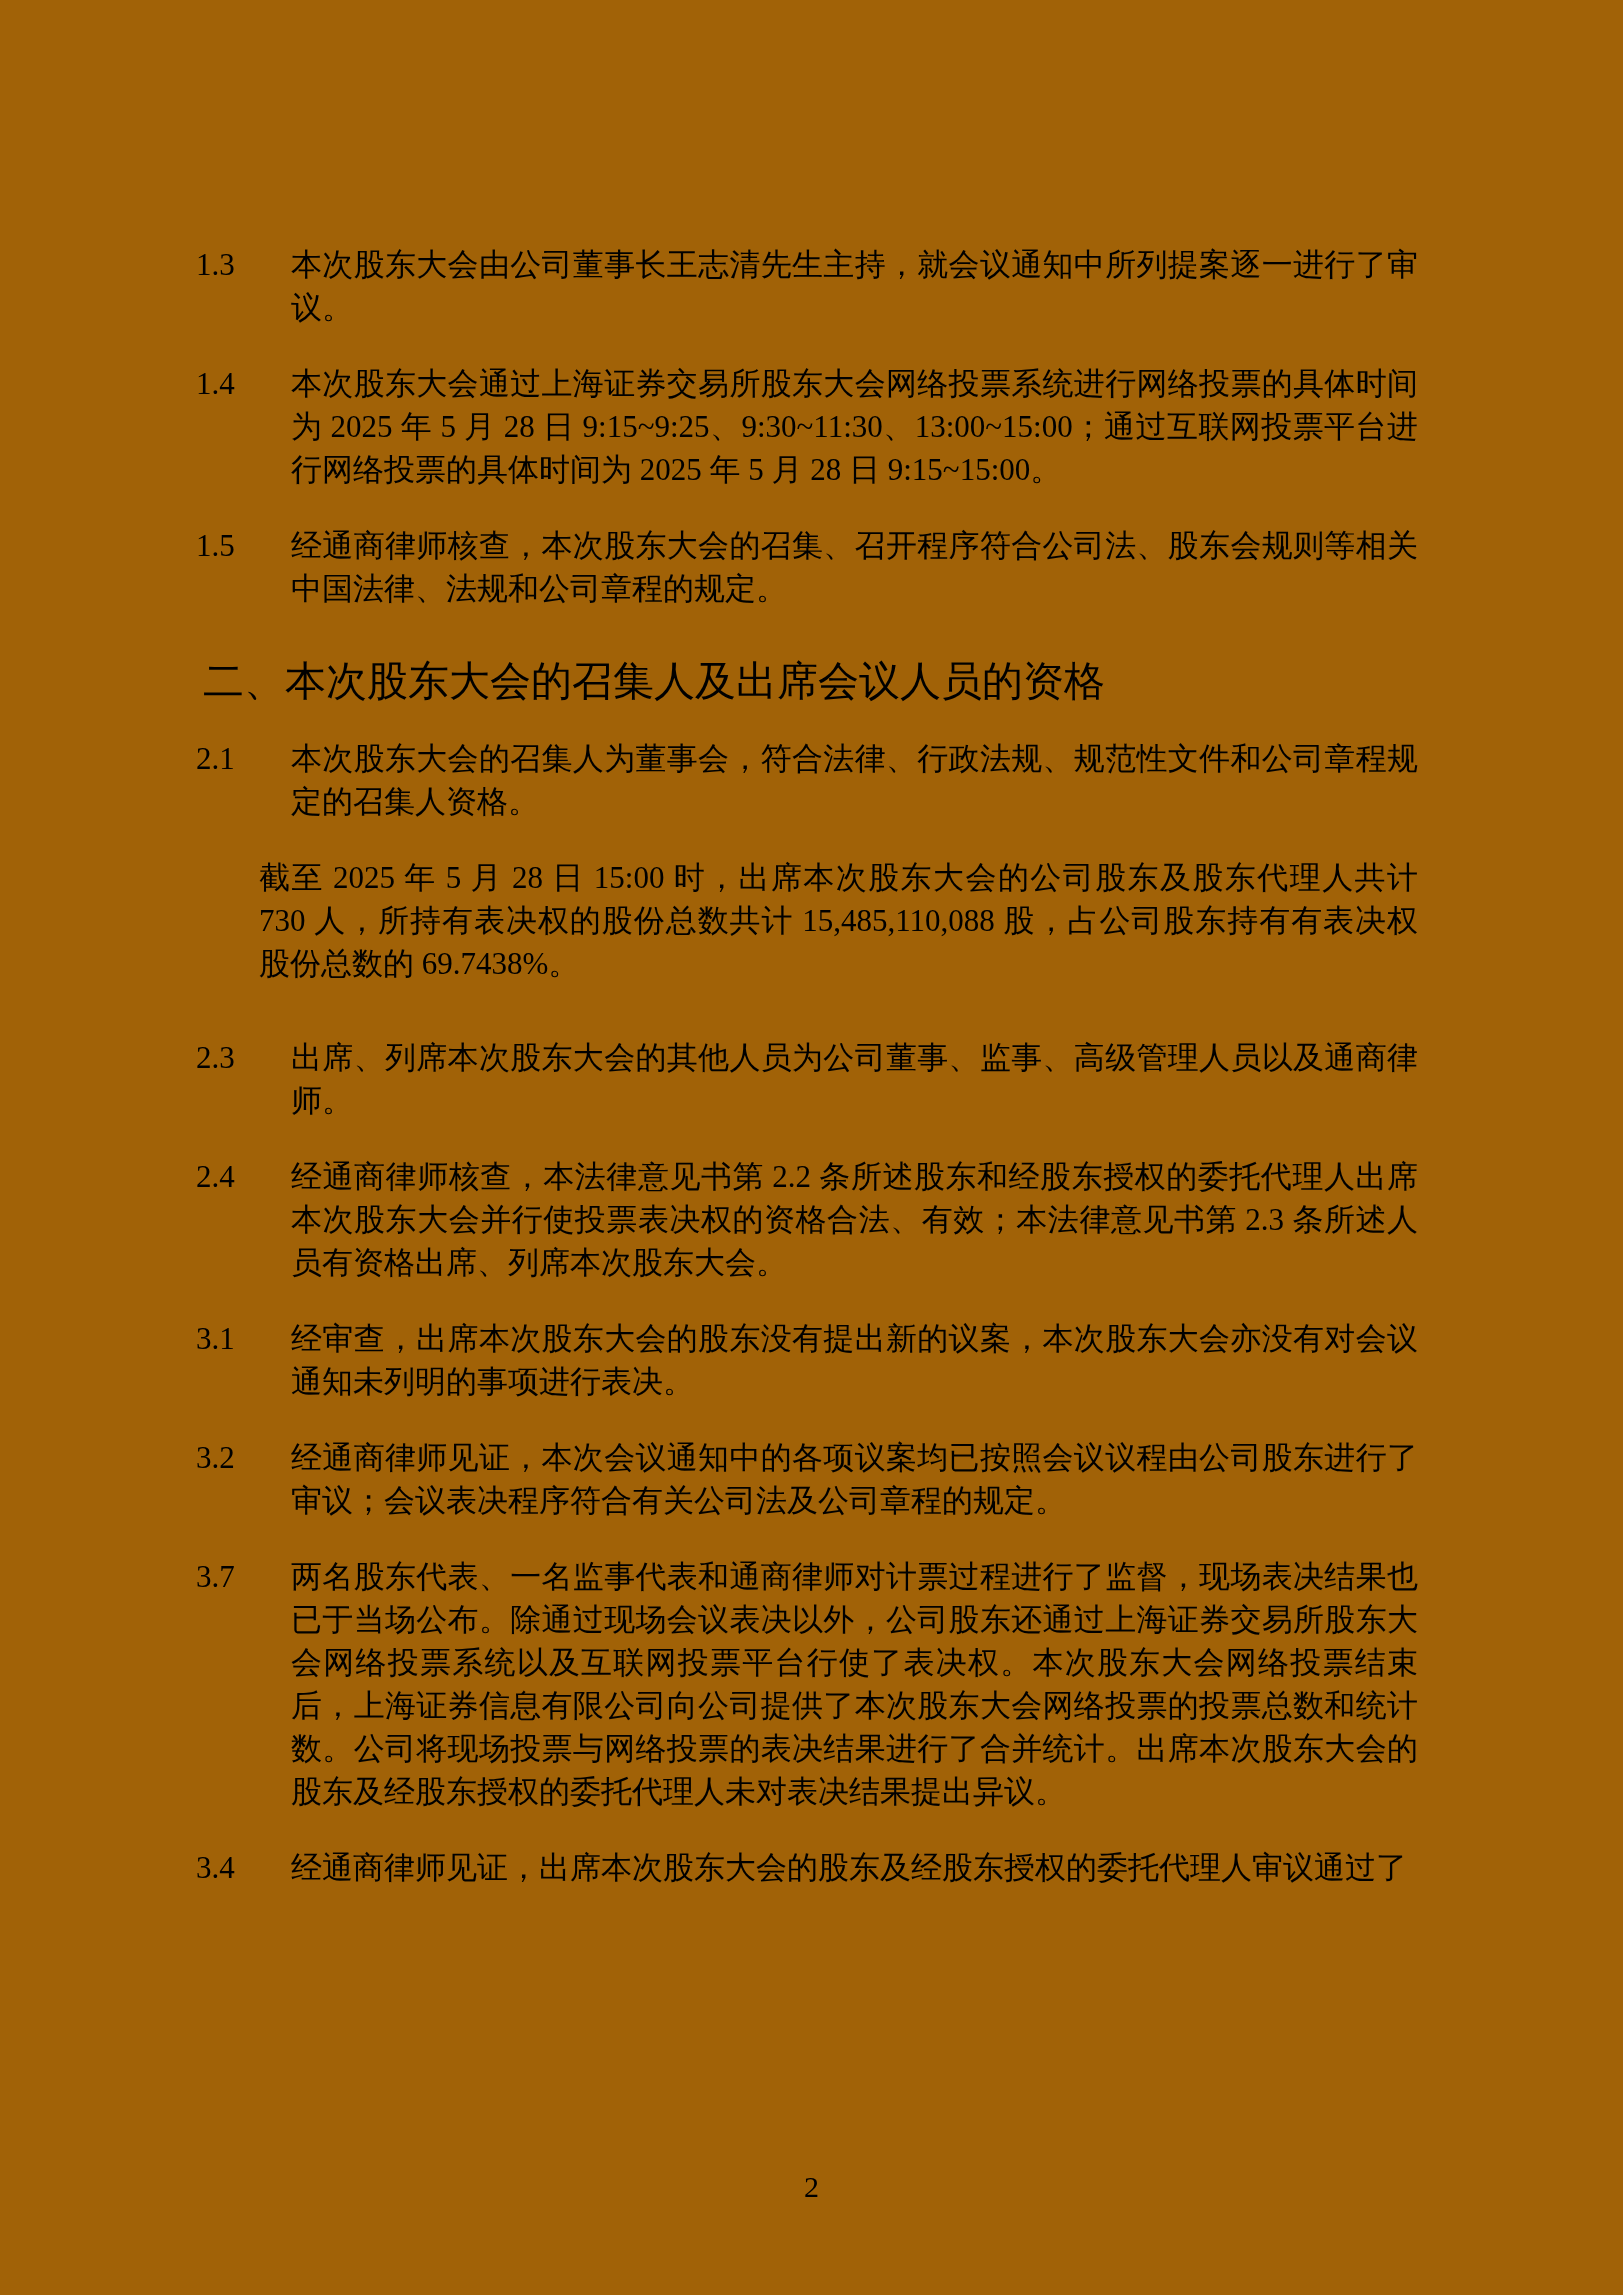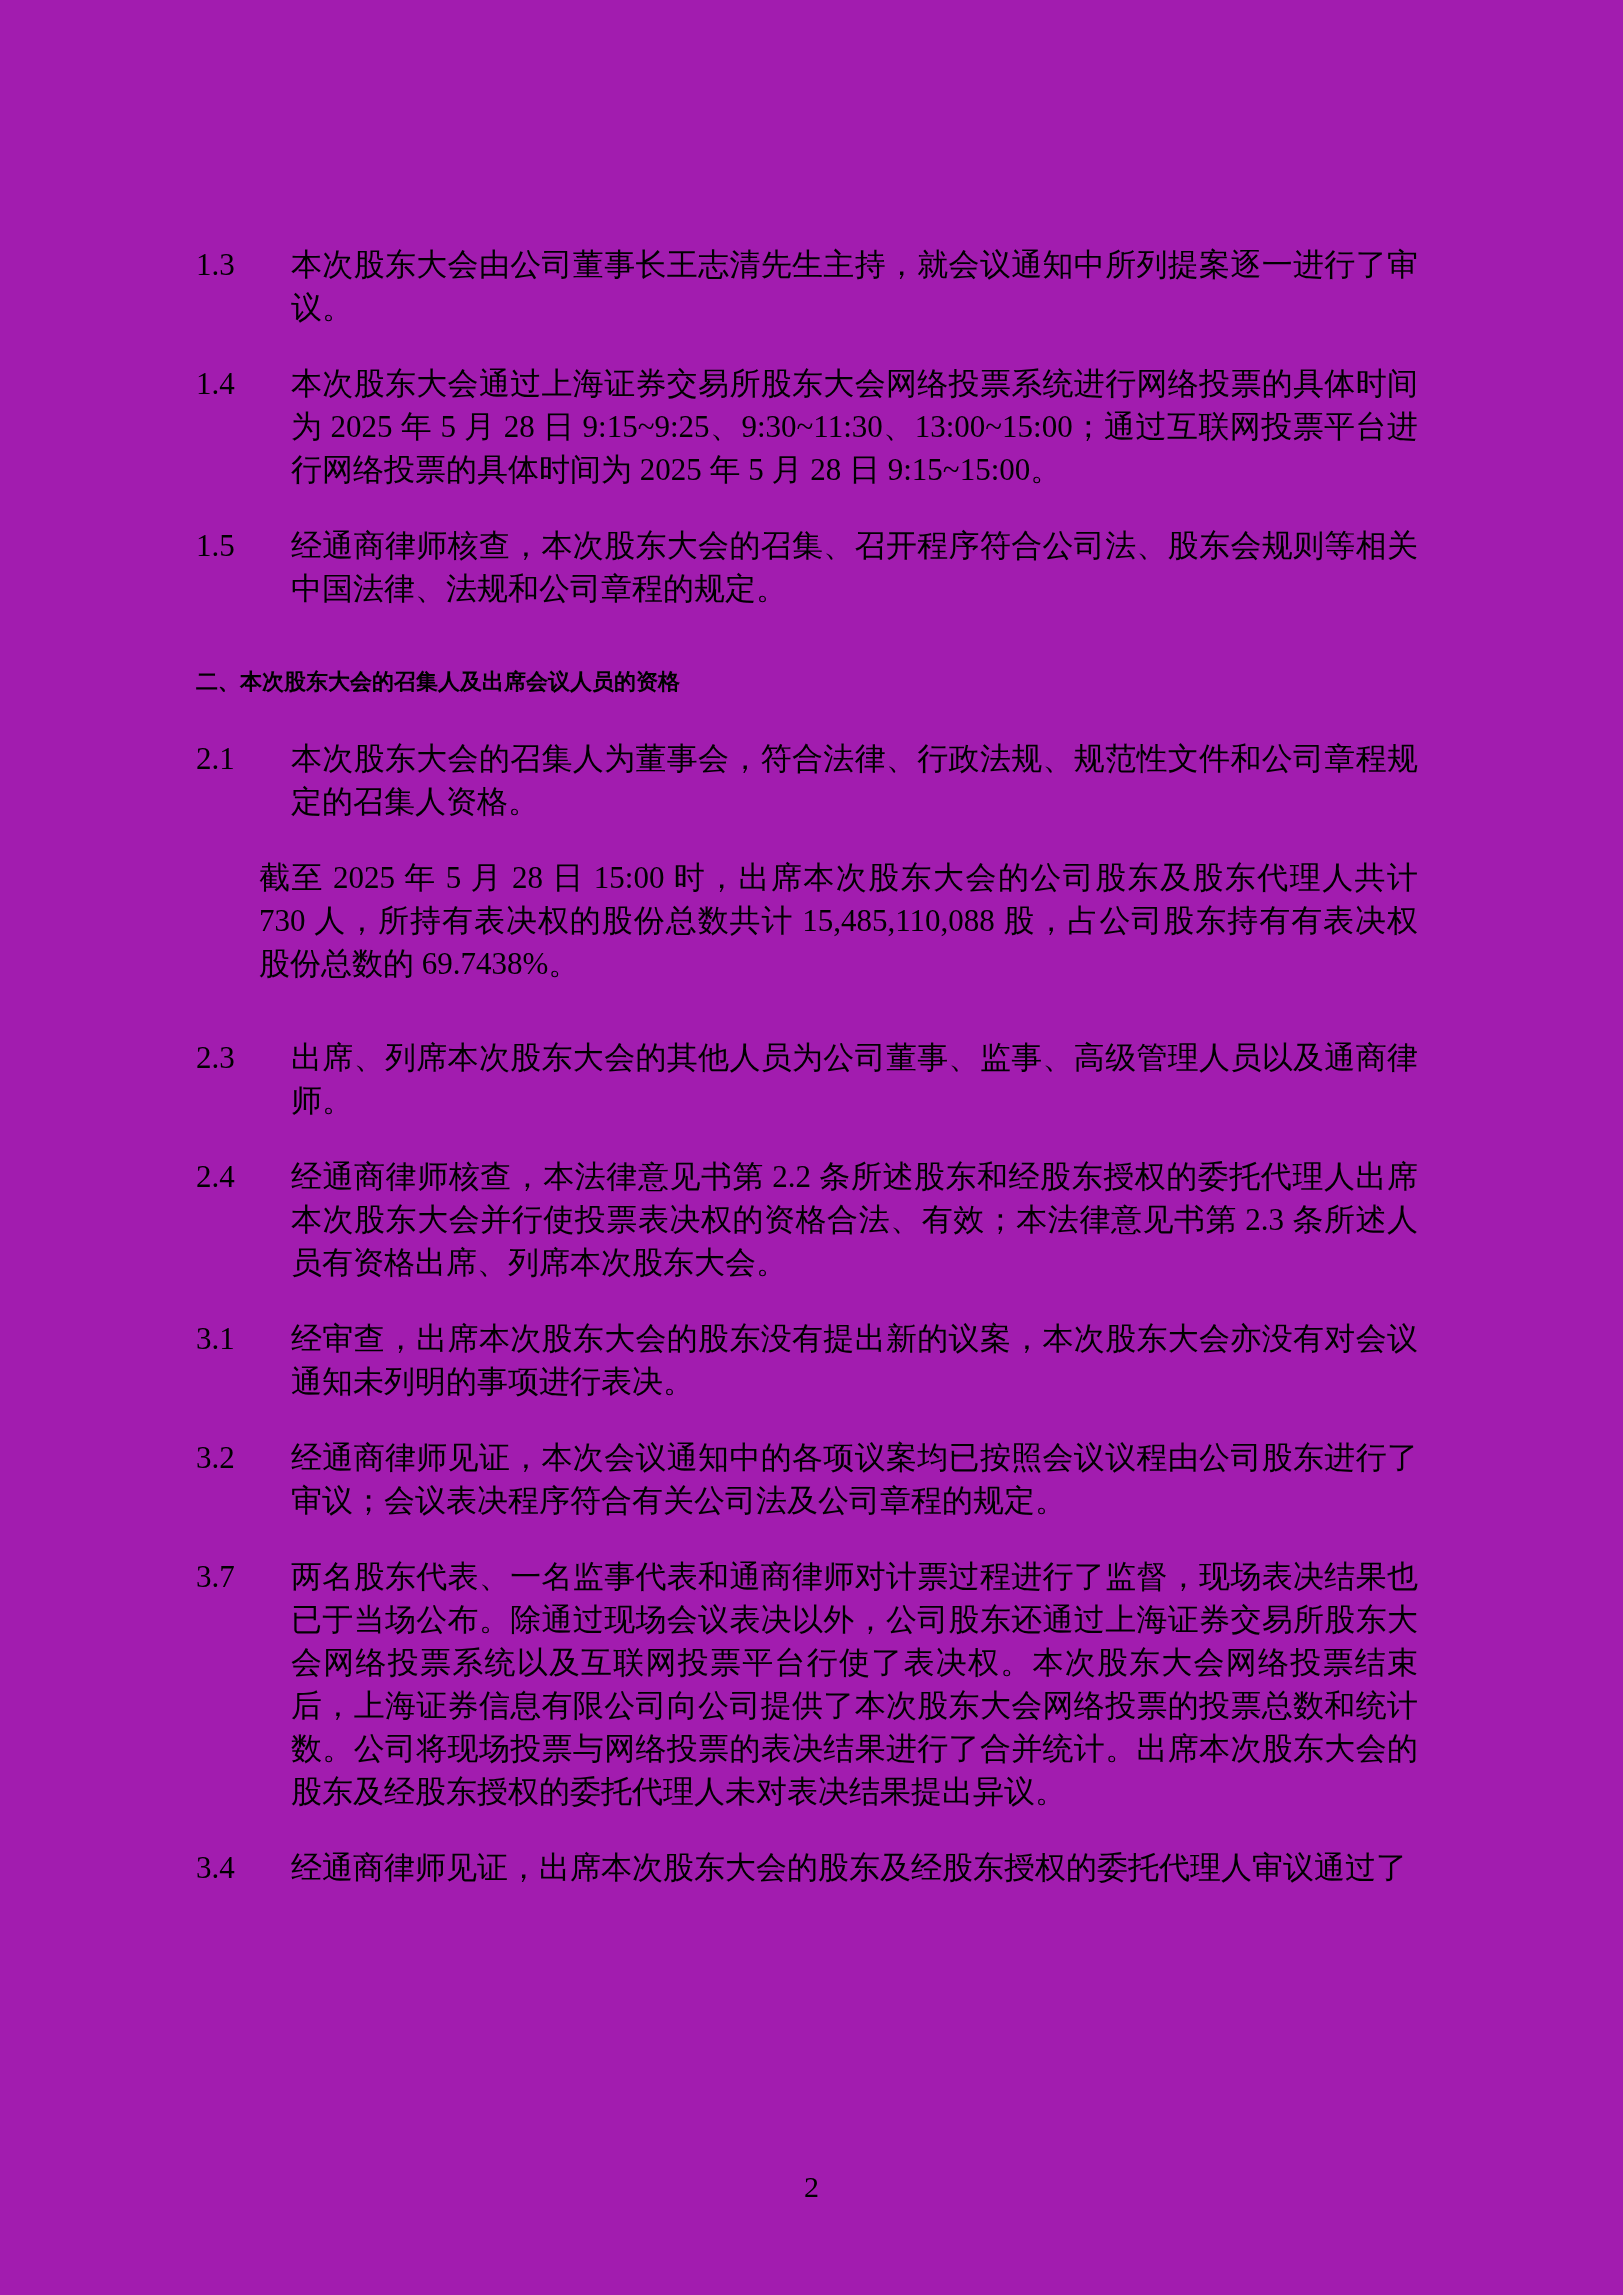--- a/index.html
+++ b/index.html
@@ -4,21 +4,21 @@
 <style>
   html, body {
     margin: 0;
     padding: 0;
     background: #ffffff;
   }
   .page {
     position: relative;
     width: 1623px;
     height: 2295px;
-    background: #a21caf;
+    background: #a16207;
     color: #000000;
     font-family: "Liberation Serif", "DejaVu Serif", serif;
     overflow: hidden;
   }
   .content {
     position: absolute;
     top: 243px;
     left: 196px;
     width: 1222px;
   }
@@ -40,24 +40,24 @@
     margin-left: 32px;
   }
   .cont {
     font-size: 31px;
     line-height: 43px;
     margin: 0 0 51px 63px;
     text-align: justify;
     text-justify: inter-character;
   }
   .heading {
-    font-size: 22px;
+    font-size: 41px;
     line-height: 43px;
-    font-weight: bold;
-    margin: 50px 0 34px 0;
+    font-weight: normal;
+    margin: 50px 0 34px 7px;
   }
   .heading:first-child { margin-top: 0; }
   .pageno {
     position: absolute;
     left: 0;
     right: 0;
     top: 2167px;
     text-align: center;
     font-size: 30px;
     line-height: 39px;

